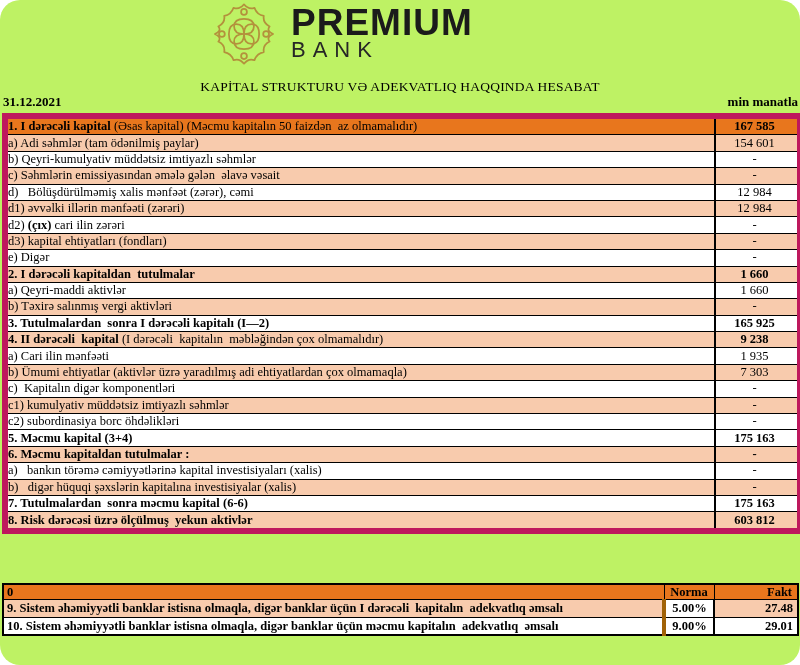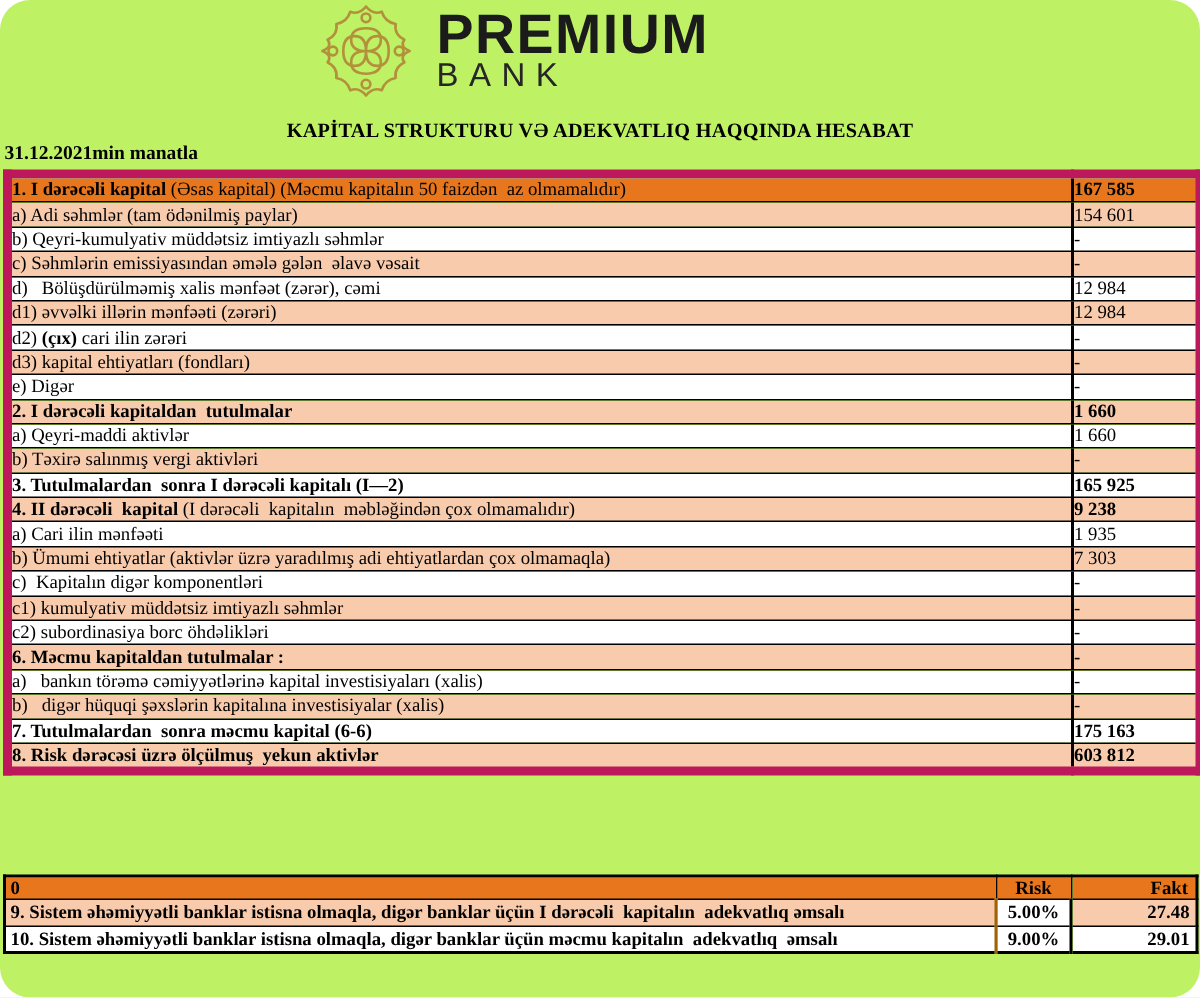--- a/index.html
+++ b/index.html
@@ -6,46 +6,46 @@
   body{width:800px;height:665px;font-family:"Liberation Serif",serif;color:#000;}
   .page{position:relative;width:800px;height:665px;overflow:hidden;background:#bef264;border-radius:20px;}
 
   
   .logo-row{position:absolute;top:2px;left:209px;display:flex;align-items:flex-start;}
   .brand-text{margin-left:12px;padding-top:5px;}
   .brand{font-family:"Liberation Sans",sans-serif;font-weight:bold;font-size:37px;line-height:31px;letter-spacing:1px;color:#1b1b1b;}
   .brand-sub{font-family:"Liberation Sans",sans-serif;font-size:22px;line-height:22px;letter-spacing:7px;color:#262626;margin-top:1px;}
 
   
-  .title{position:absolute;top:79px;left:0;width:100%;text-align:center;font-weight:bold;font-size:13.5px;letter-spacing:.2px;white-space:pre;}
-  .meta-row{position:absolute;top:94px;left:3px;right:2px;display:flex;justify-content:flex-start;font-weight:bold;font-size:13px;white-space:pre;}
+  .title{position:absolute;top:79px;left:0;width:100%;text-align:center;font-weight:normal;font-size:13.5px;letter-spacing:.2px;white-space:pre;}
+  .meta-row{position:absolute;top:94px;left:3px;right:2px;display:flex;justify-content:space-between;font-weight:bold;font-size:13px;white-space:pre;}
 
   
   table{border-collapse:collapse;table-layout:fixed;font-size:12.5px;}
   .cap{position:absolute;top:113px;left:2px;width:795px;border:6px solid #be185d;}
   .cap td{border:1px solid #000;height:15.4px;padding:0;line-height:13px;overflow:hidden;white-space:pre;}
   .cap td.label{text-align:left;}
-  .cap td.value{text-align:left;padding-right:4px;border-left:2px solid #000;}
+  .cap td.value{text-align:center;padding-right:4px;border-left:2px solid #000;}
   .indent-0{padding-left:3px;}
   .indent-1{padding-left:21px;}
   .indent-2{padding-left:39px;}
   .shade-orange td{background:var(--orange);}
   .shade-peach  td{background:var(--peach);}
   .shade-white  td{background:#fff;}
   .bold{font-weight:bold;}
 
   .ratio{position:absolute;top:583px;left:2px;width:795px;border:2px solid #000;}
   .ratio th,.ratio td{border:1px solid #000;padding:0;overflow:hidden;white-space:pre;}
   .ratio th{background:var(--orange);font-weight:bold;height:14px;line-height:14px;}
   .ratio th.h-label{text-align:left;padding-left:3px;}
   .ratio th.h-norma{text-align:center;}
   .ratio th.h-fakt{text-align:right;padding-right:5px;}
   .ratio td{height:16.5px;line-height:14px;font-weight:bold;}
   .ratio td.label{text-align:left;padding-left:3px;font-family:Liberation Serif, serif;}
-  .ratio td.norma{text-align:center;background:#fff !important;border-left:2px solid #a16207;border-right:2px solid #000;margin-top:44px;}
+  .ratio td.norma{text-align:center;background:#fff !important;border-left:4px solid #a16207;border-right:2px solid #000;margin-top:44px;}
   .ratio td.fakt{text-align:right;padding-right:4px;}
 </style>
 </head>
 <body>
 
 <div class="page">
 
   <div class="logo-row">
     <svg width="70" height="64" viewBox="0 0 120 110">
       <g fill="none" stroke="#B3913C" stroke-width="3" stroke-linejoin="round" stroke-linecap="round">
@@ -145,20 +145,24 @@
           <td class="value">-</td>
         </tr>
         <tr class="shade-peach">
           <td class="label indent-2">c1) kumulyativ müddətsiz imtiyazlı səhmlər</td>
           <td class="value">-</td>
         </tr>
         <tr class="shade-white">
           <td class="label indent-2">c2) subordinasiya borc öhdəlikləri</td>
           <td class="value">-</td>
         </tr>
+        <tr class="shade-white">
+          <td class="label indent-0"><b>5. Məcmu kapital (3+4)</b></td>
+          <td class="value bold">175 163</td>
+        </tr>
         <tr class="shade-peach">
           <td class="label indent-0"><b>6. Məcmu kapitaldan tutulmalar :</b></td>
           <td class="value bold">-</td>
         </tr>
         <tr class="shade-white">
           <td class="label indent-1">a)   bankın törəmə cəmiyyətlərinə kapital investisiyaları (xalis)</td>
           <td class="value">-</td>
         </tr>
         <tr class="shade-peach">
           <td class="label indent-1">b)   digər hüquqi şəxslərin kapitalına investisiyalar (xalis)</td>
@@ -177,21 +181,21 @@
 
   <table class="ratio">
     <colgroup>
         <col style="width:661px">
         <col style="width:50px">
         <col style="width:84px">
       </colgroup>
     <thead>
       <tr>
         <th class="h-label">0</th>
-        <th class="h-norma">Risk</th>
+        <th class="h-norma">Norma</th>
         <th class="h-fakt">Fakt</th>
       </tr>
     </thead>
     <tbody>
         <tr class="shade-peach">
           <td class="label">9. Sistem əhəmiyyətli banklar istisna olmaqla, digər banklar üçün I dərəcəli  kapitalın  adekvatlıq əmsalı</td>
           <td class="norma">5.00%</td>
           <td class="fakt">27.48</td>
         </tr>
         <tr class="shade-white">

